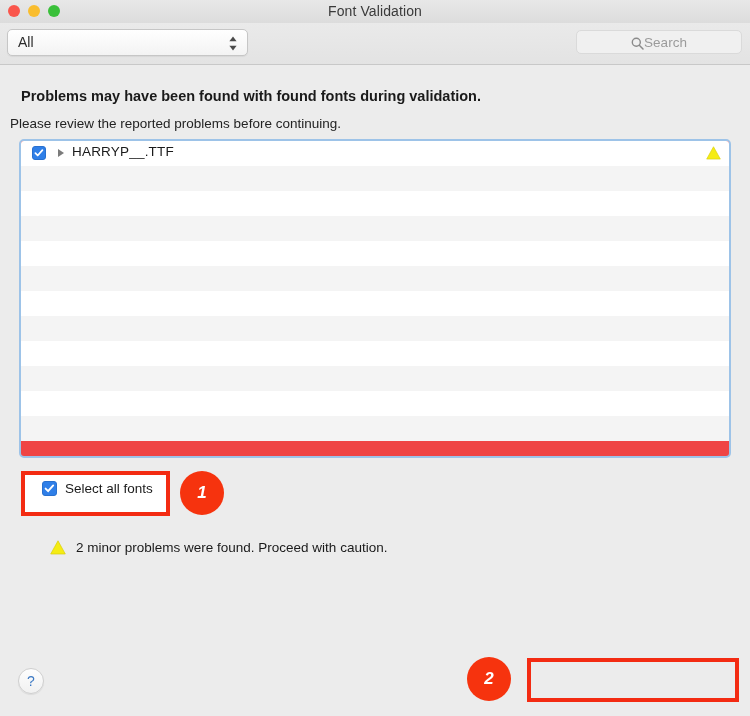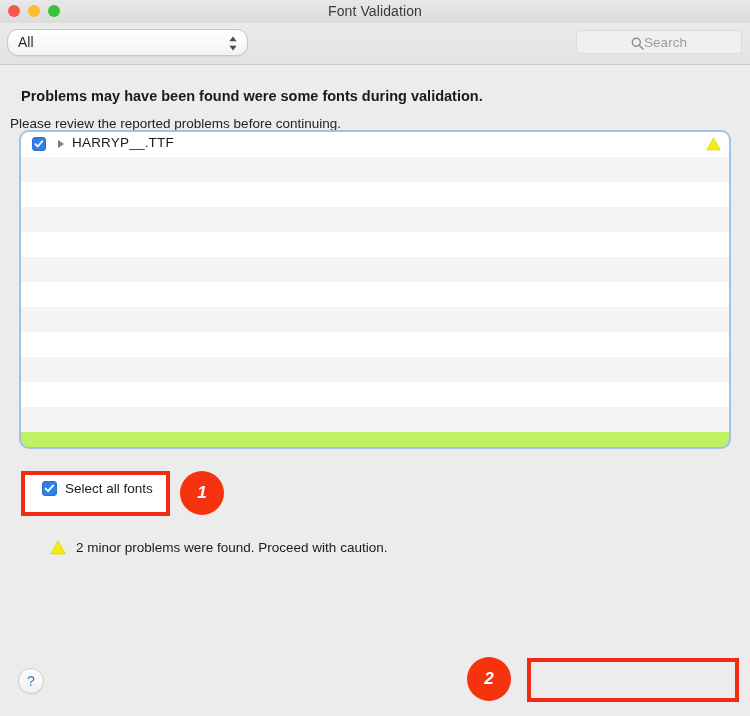--- a/index.html
+++ b/index.html
@@ -73,21 +73,21 @@
   }
 
   .popup-button {
     position: absolute;
     top: 6px;
     left: 7px;
     width: 241px;
     height: 27px;
     background: linear-gradient(to bottom, #ffffff 0%, #f3f3f3 100%);
     border: 1px solid #c6c6c6;
-    border-radius: 11px;
+    border-radius: 5px;
     box-shadow: 0 1px 1px rgba(0,0,0,0.06);
     cursor: default;
   }
 
   .popup-label {
     position: absolute;
     left: 10px;
     top: 4px;
     font-size: 14px;
     color: #2c2c2c;
@@ -137,27 +137,27 @@
     position: absolute;
     top: 116px;
     left: 10px;
     font-size: 13.5px;
     color: #232323;
   }
 
   
   .list-wrap {
     position: absolute;
-    top: 130px;
+    top: 139px;
     left: 19px;
     width: 712px;
     height: 319px;
     border: 2px solid #9dc3e8;
-    border-radius: 10px;
-    background: #bef264;
+    border-radius: 5px;
+    background: #ef4444;
     overflow: hidden;
   }
 
   .list-inner {
     position: absolute;
     inset: 0;
     overflow: hidden;
   }
 
   .list-row {
@@ -365,21 +365,21 @@
       <span class="search-icon">
         <svg width="13" height="13" viewBox="0 0 13 13">
           <circle cx="5.3" cy="5.3" r="4" fill="none" stroke="#8a8a8a" stroke-width="1.4"></circle>
           <line x1="8.3" y1="8.3" x2="12" y2="12" stroke="#8a8a8a" stroke-width="1.5" stroke-linecap="round"></line>
         </svg>
       </span>
       <span class="search-placeholder">Search</span>
     </div>
   </div>
 
-  <div class="headline">Problems may have been found were some fonts during validation.</div>
+  <div class="headline">Problems may have been found with found fonts during validation.</div>
   <div class="subline">Please review the reported problems before continuing.</div>
 
   <div class="list-wrap">
     <div class="list-inner" id="list-inner">
         <div class="list-row">
           <span class="row-checkbox">
             <svg width="12" height="12" viewBox="0 0 13 13" style="display:block">
               <path d="M2.6 6.6 L5.1 9.2 L10.2 3.4" fill="none" stroke="#ffffff" stroke-width="1.9" stroke-linecap="round" stroke-linejoin="round"></path>
             </svg>
           </span>

